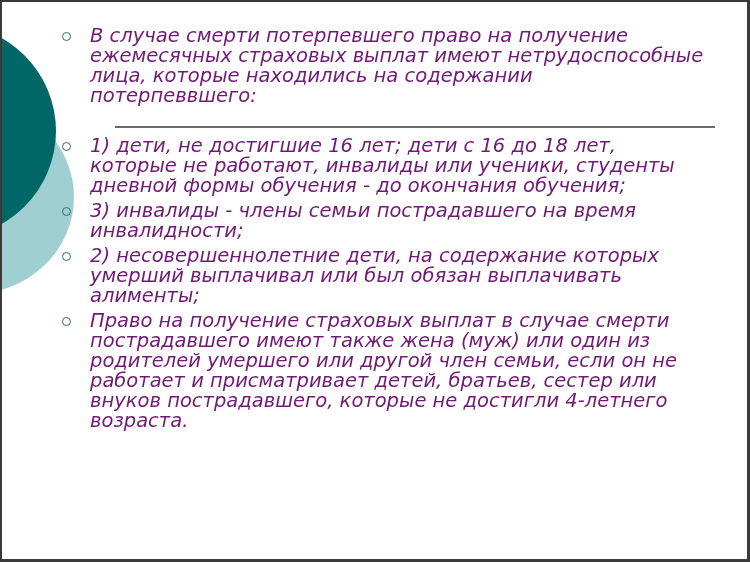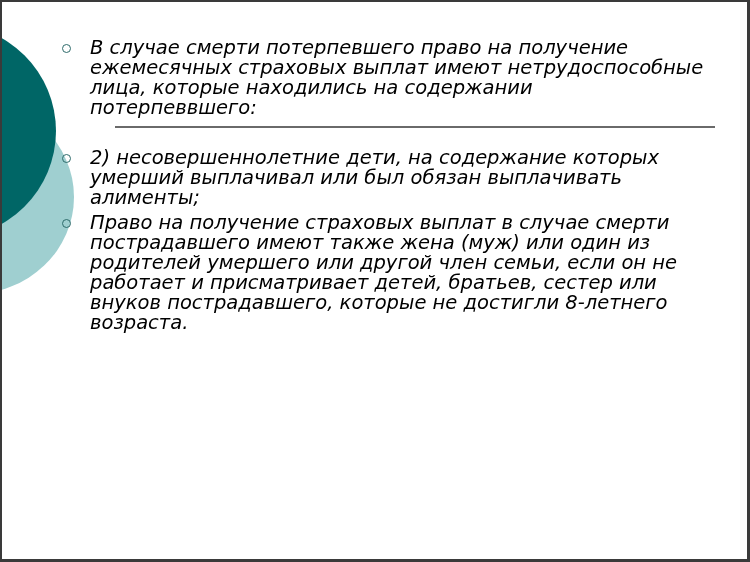--- a/index.html
+++ b/index.html
@@ -20,22 +20,22 @@
   .circle { position: absolute; border-radius: 50%; }
   .circle-light {
     left: -132px; top: 98px; width: 204px; height: 194px;
     background: #9fcfd0;
   }
   .circle-dark {
     left: -162px; top: 22px; width: 216px; height: 214px;
     background: #006666;
   }
   .content {
-    position: absolute; left: 56px; top: 36px; width: 680px;
-    color: #000000; font-style: italic;
+    position: absolute; left: 56px; top: 24px; width: 680px;
+    color: #701a75; font-style: italic;
     font-size: 19.5px; line-height: 20px;
   }
   .item { position: relative; padding-left: 32px; margin-bottom: 5px; }
   .bullet {
     position: absolute; left: 4px; top: 6px;
     width: 7px; height: 7px; border-radius: 50%;
     border: 1.6px solid #2e6b6b; box-sizing: content-box;
     background: transparent;
   }
   .item-text { display: block; white-space: pre-line; }
@@ -57,27 +57,38 @@
   <div class="content">
     <div class="item first">
       <span class="bullet"></span>
       <span class="item-text">В случае смерти потерпевшего право на получение
 ежемесячных страховых выплат имеют нетрудоспособные
 лица, которые находились на содержании
 потерпеввшего:</span>
     </div>
     <div class="item">
       <span class="bullet"></span>
+      <span class="item-text">1) дети, не достигшие 16 лет; дети с 16 до 18 лет,
+которые не работают, инвалиды или ученики, студенты
+дневной формы обучения - до окончания обучения;</span>
+    </div>
+    <div class="item">
+      <span class="bullet"></span>
+      <span class="item-text">3) инвалиды - члены семьи пострадавшего на время
+инвалидности;</span>
+    </div>
+    <div class="item">
+      <span class="bullet"></span>
       <span class="item-text">2) несовершеннолетние дети, на содержание которых
 умерший выплачивал или был обязан выплачивать
 алименты;</span>
     </div>
     <div class="item">
       <span class="bullet"></span>
       <span class="item-text">Право на получение страховых выплат в случае смерти
 пострадавшего имеют также жена (муж) или один из
 родителей умершего или другой член семьи, если он не
 работает и присматривает детей, братьев, сестер или
-внуков пострадавшего, которые не достигли 8-летнего
+внуков пострадавшего, которые не достигли 4-летнего
 возраста.</span>
     </div>
   </div>
 </div>
 
 </body></html>

